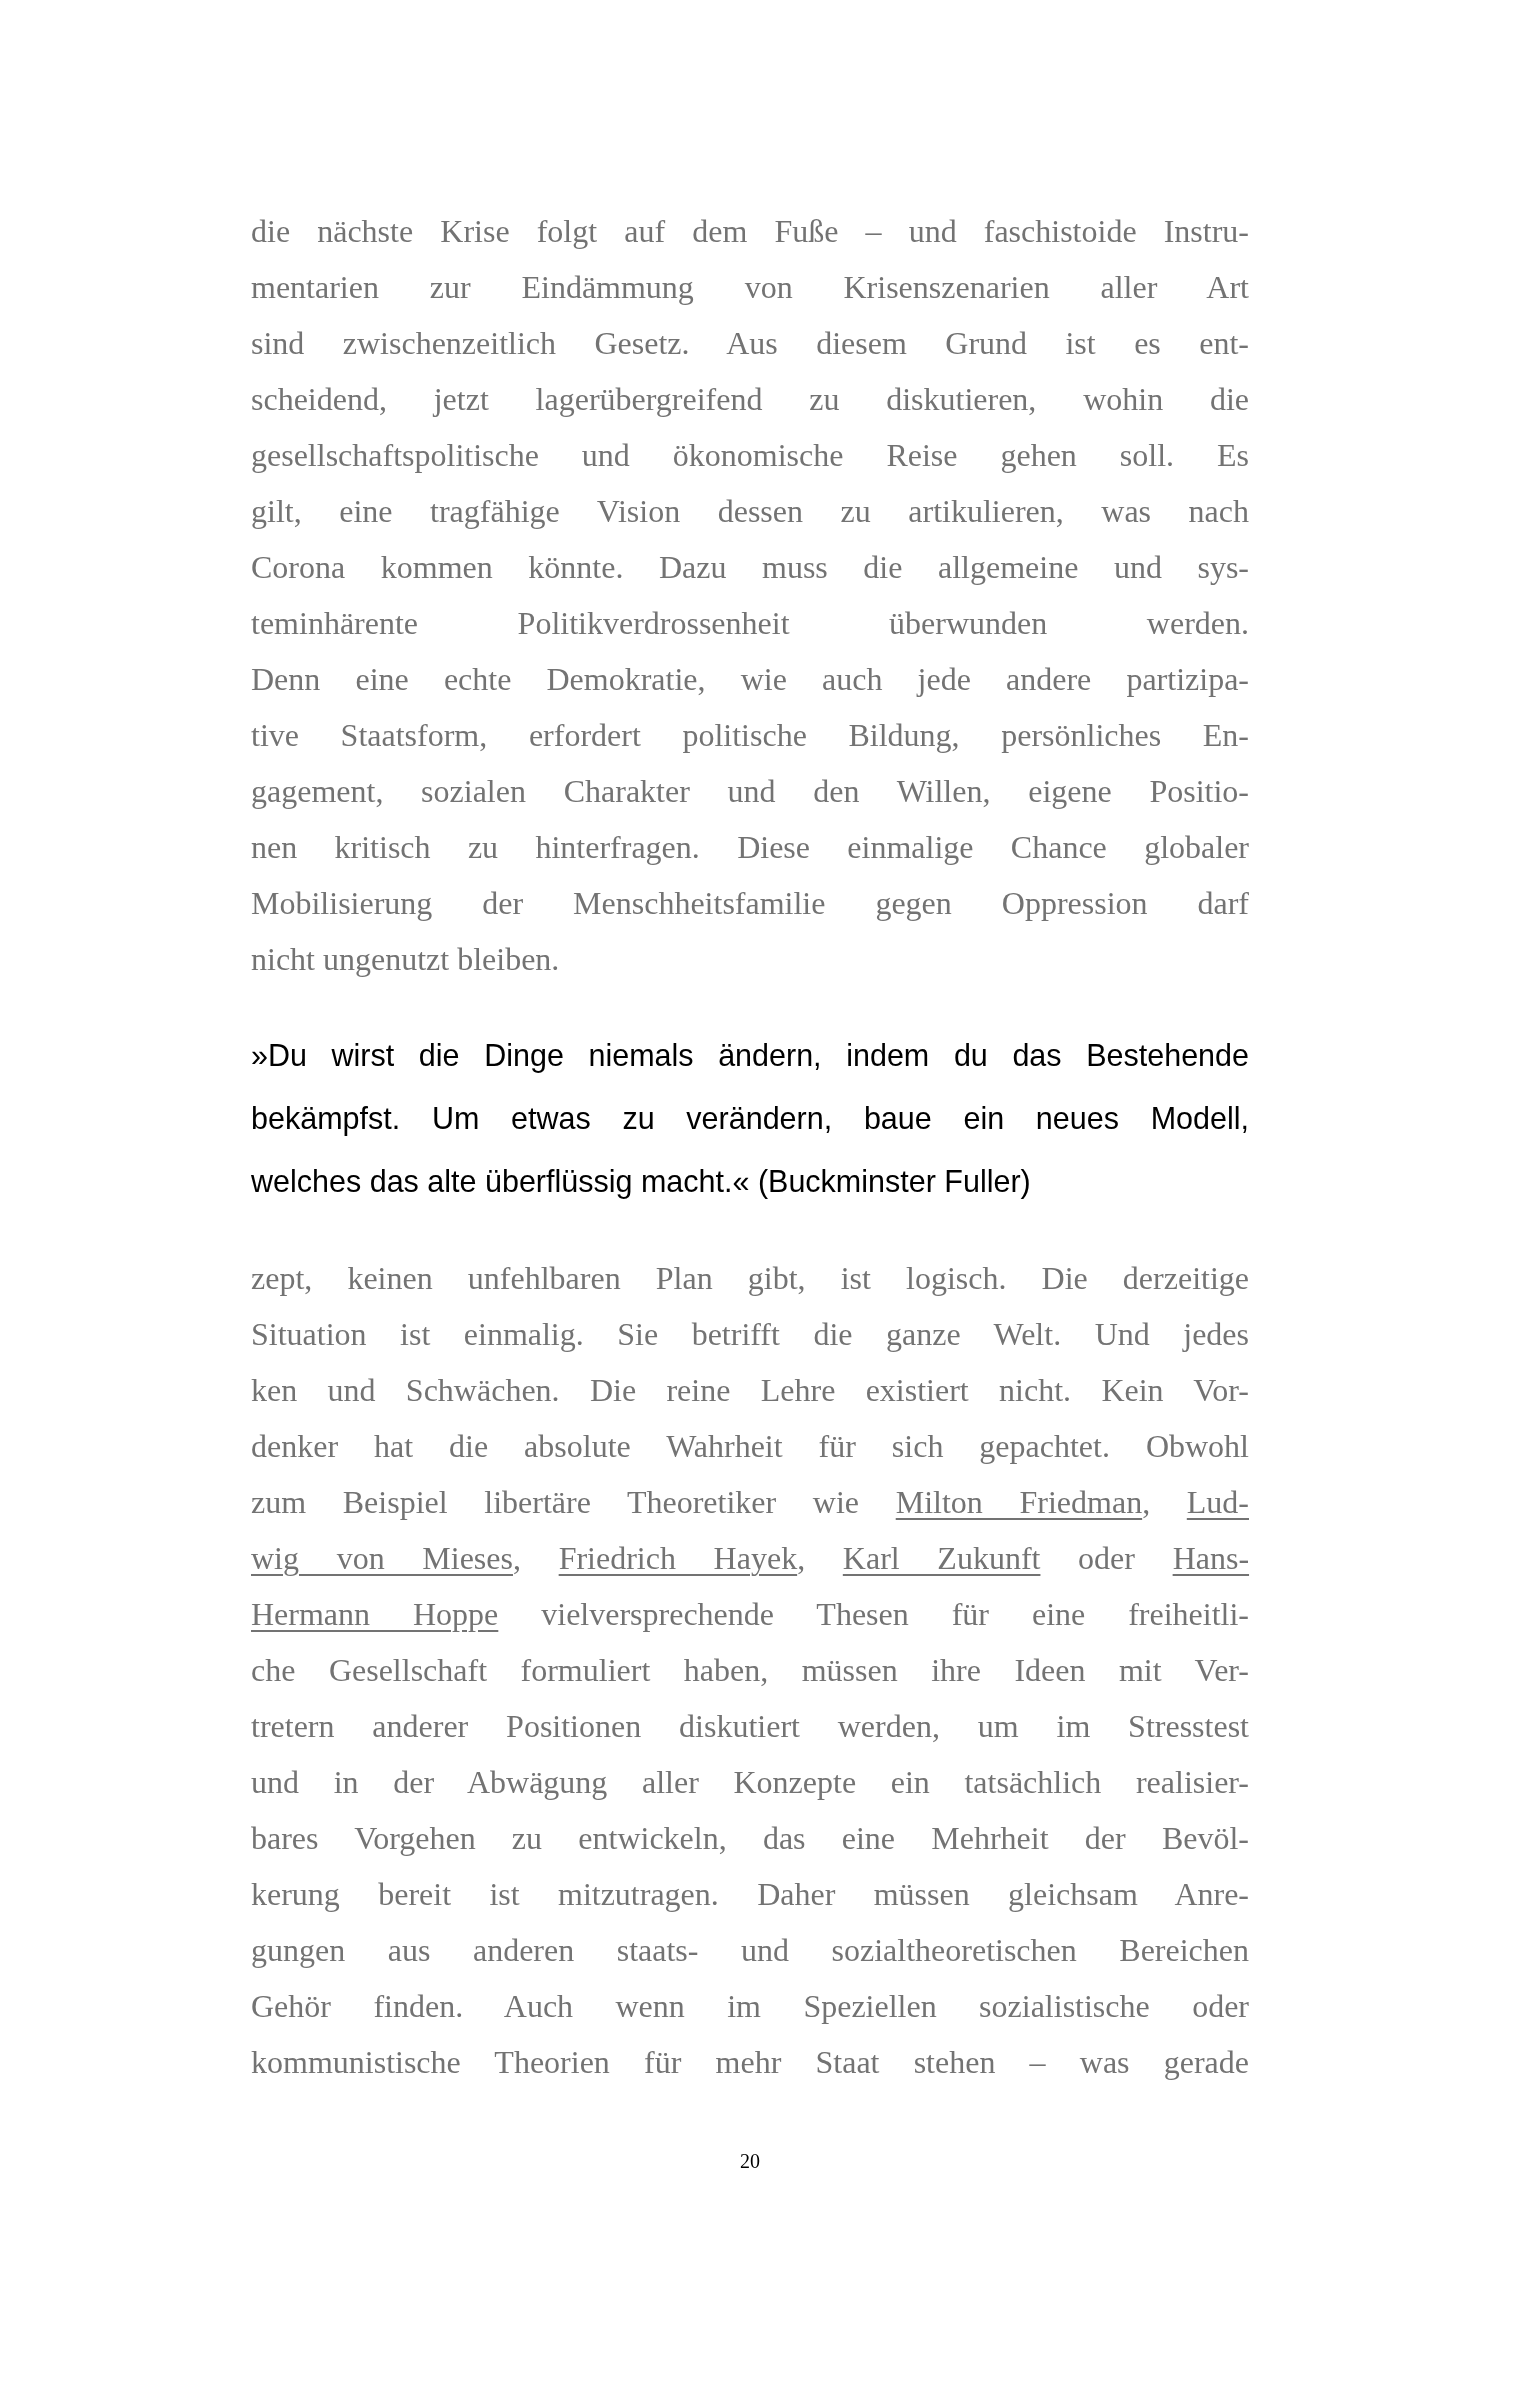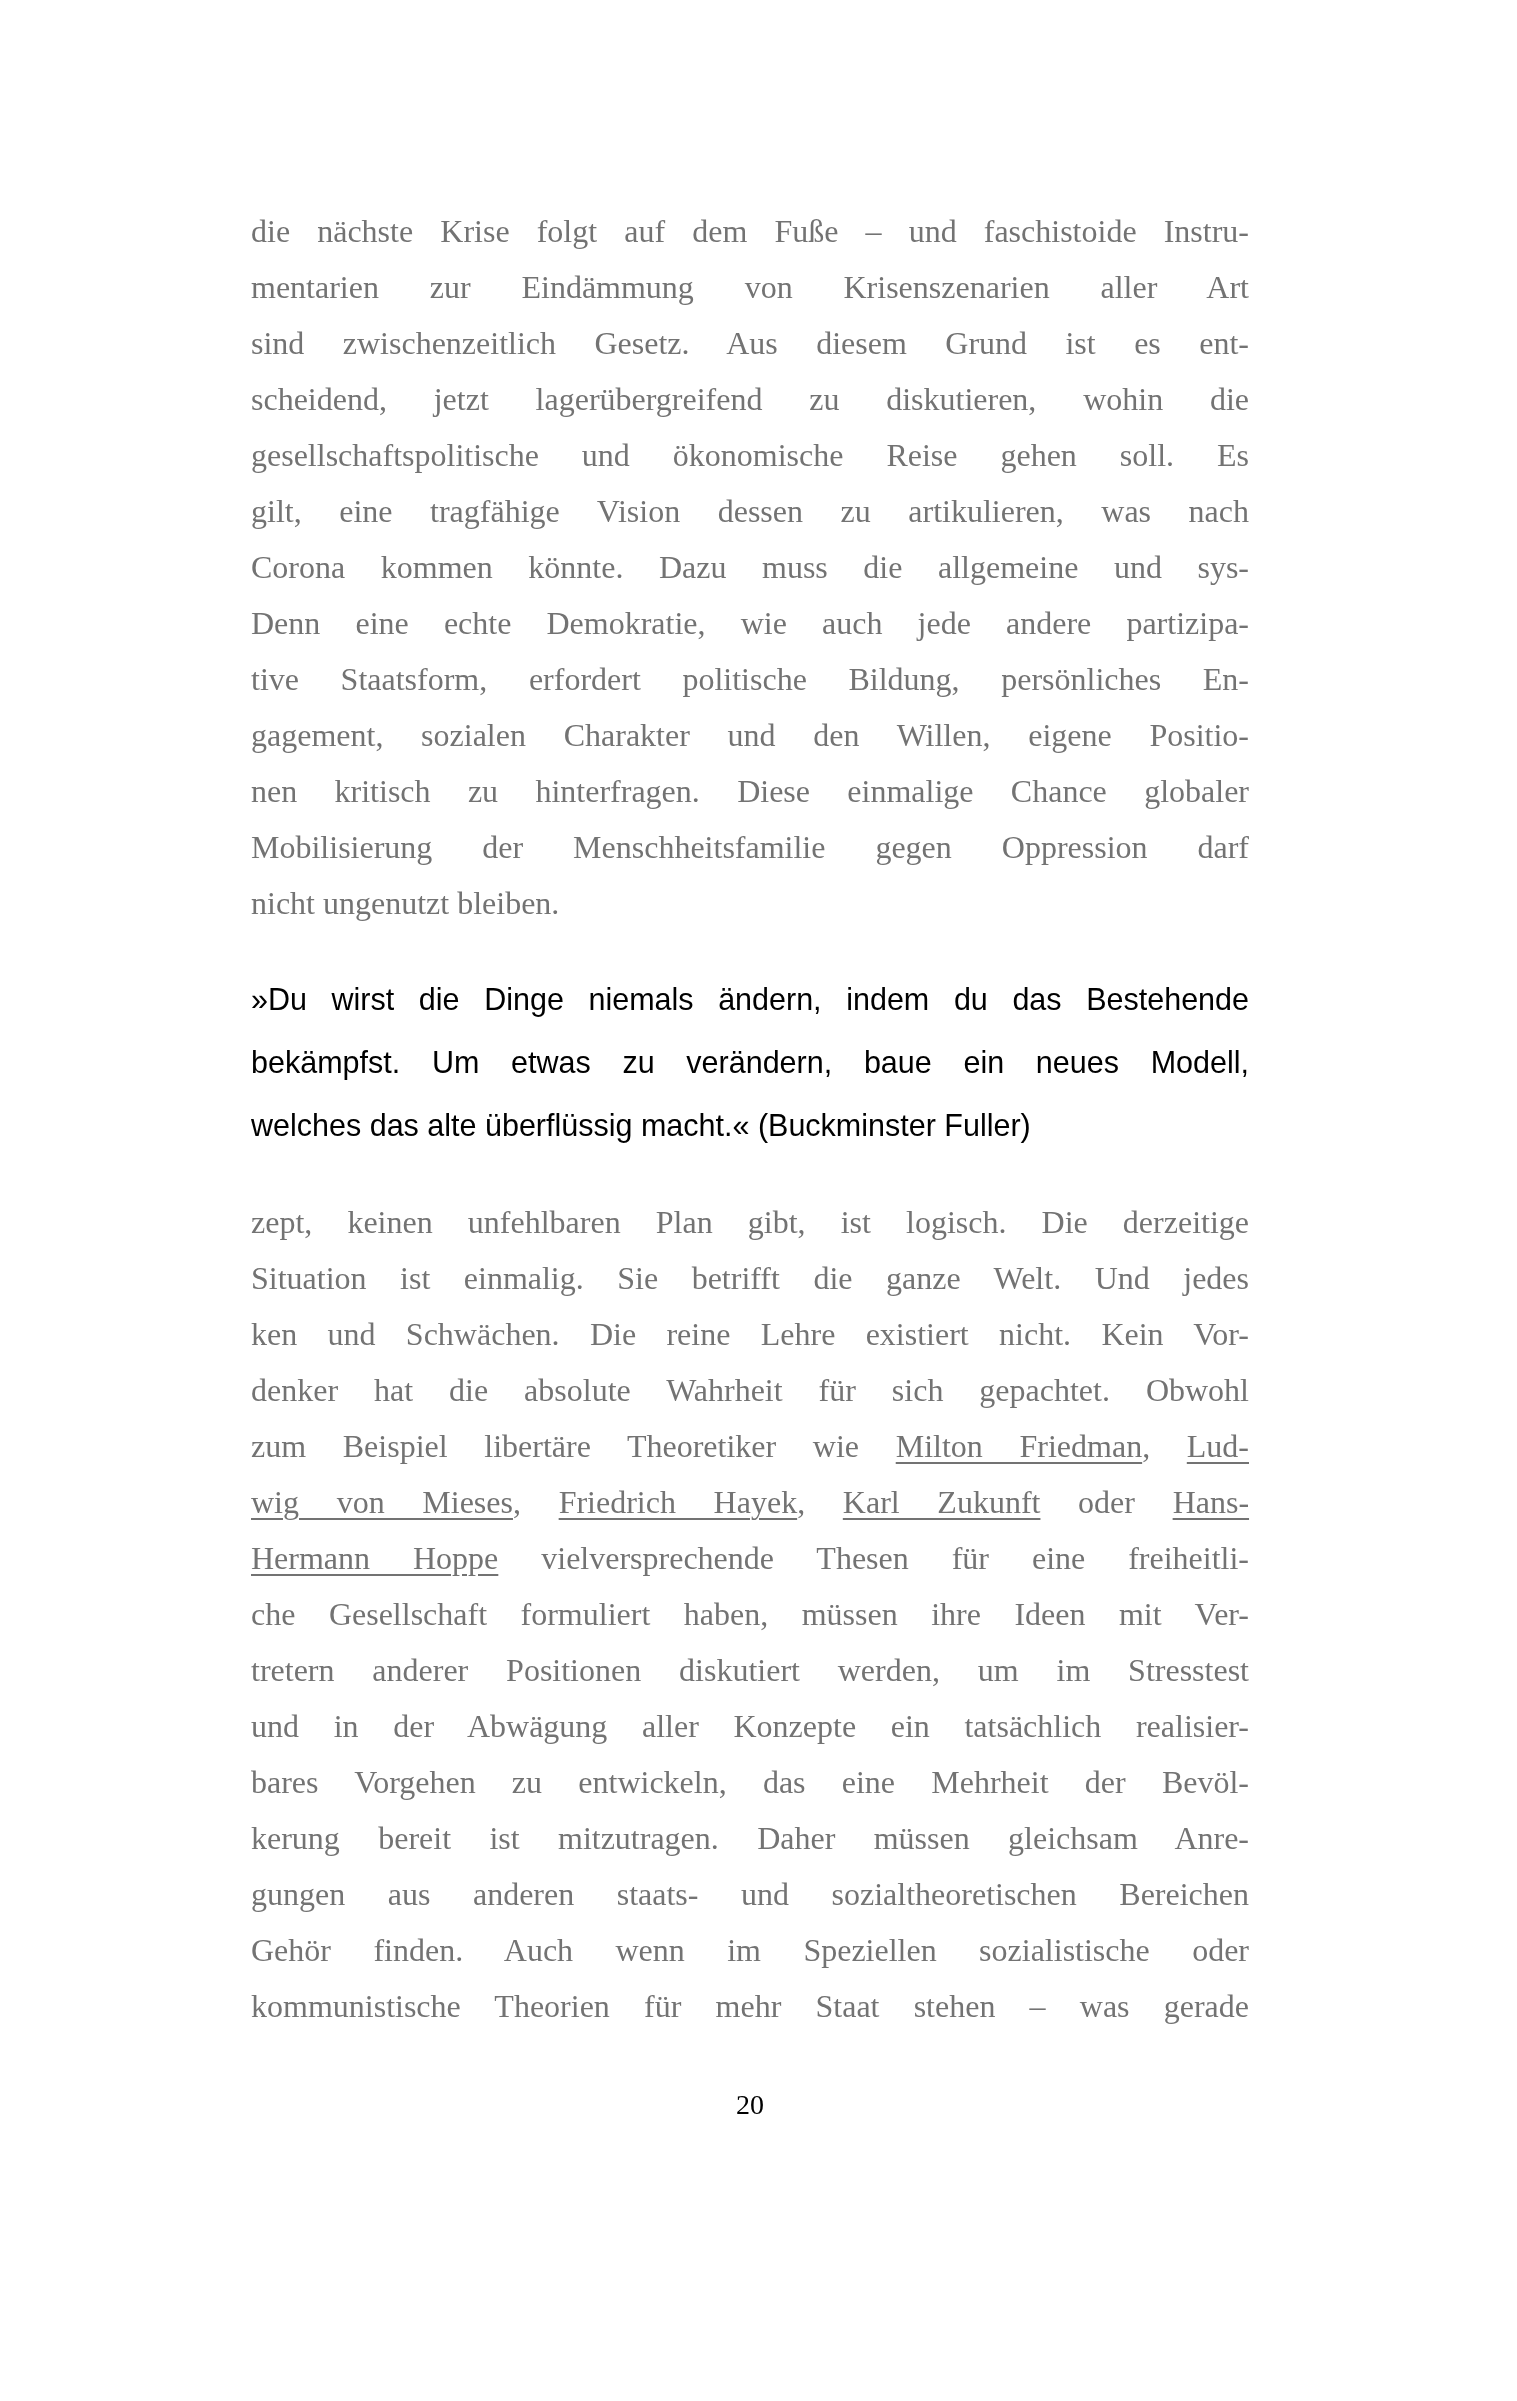--- a/index.html
+++ b/index.html
@@ -42,38 +42,39 @@
   .link {
     text-decoration: underline;
     text-decoration-thickness: 1.6px;
     text-underline-offset: 4.8px;
     cursor: pointer;
     margin-top: 44px;
   }
   .footer {
     margin-top: 43px;
     text-align: center;
-    font-size: 28px;
+    font-size: 20px;
     line-height: 56px;
     color: #000000;
   }
 </style>
 </head>
 <body>
 
 <div class="page">
   <div>
       <div class="para body">
         <div class="line"><span>die nächste Krise folgt auf dem Fuße – und faschistoide Instru-</span></div>
         <div class="line"><span>mentarien zur Eindämmung von Krisenszenarien aller Art</span></div>
         <div class="line"><span>sind zwischenzeitlich Gesetz. Aus diesem Grund ist es ent-</span></div>
         <div class="line"><span>scheidend, jetzt lagerübergreifend zu diskutieren, wohin die</span></div>
         <div class="line"><span>gesellschaftspolitische und ökonomische Reise gehen soll. Es</span></div>
         <div class="line"><span>gilt, eine tragfähige Vision dessen zu artikulieren, was nach</span></div>
         <div class="line"><span>Corona kommen könnte. Dazu muss die allgemeine und sys-</span></div>
+        <div class="line"><span>teminhärente Politikverdrossenheit überwunden werden.</span></div>
         <div class="line"><span>Denn eine echte Demokratie, wie auch jede andere partizipa-</span></div>
         <div class="line"><span>tive Staatsform, erfordert politische Bildung, persönliches En-</span></div>
         <div class="line"><span>gagement, sozialen Charakter und den Willen, eigene Positio-</span></div>
         <div class="line"><span>nen kritisch zu hinterfragen. Diese einmalige Chance globaler</span></div>
         <div class="line"><span>Mobilisierung der Menschheitsfamilie gegen Oppression darf</span></div>
         <div class="line lastline"><span>nicht ungenutzt bleiben.</span></div>
       </div>
       <div class="para quote">
         <div class="line"><span>»Du wirst die Dinge niemals ändern, indem du das Bestehende</span></div>
         <div class="line"><span>bekämpfst. Um etwas zu verändern, baue ein neues Modell,</span></div>

